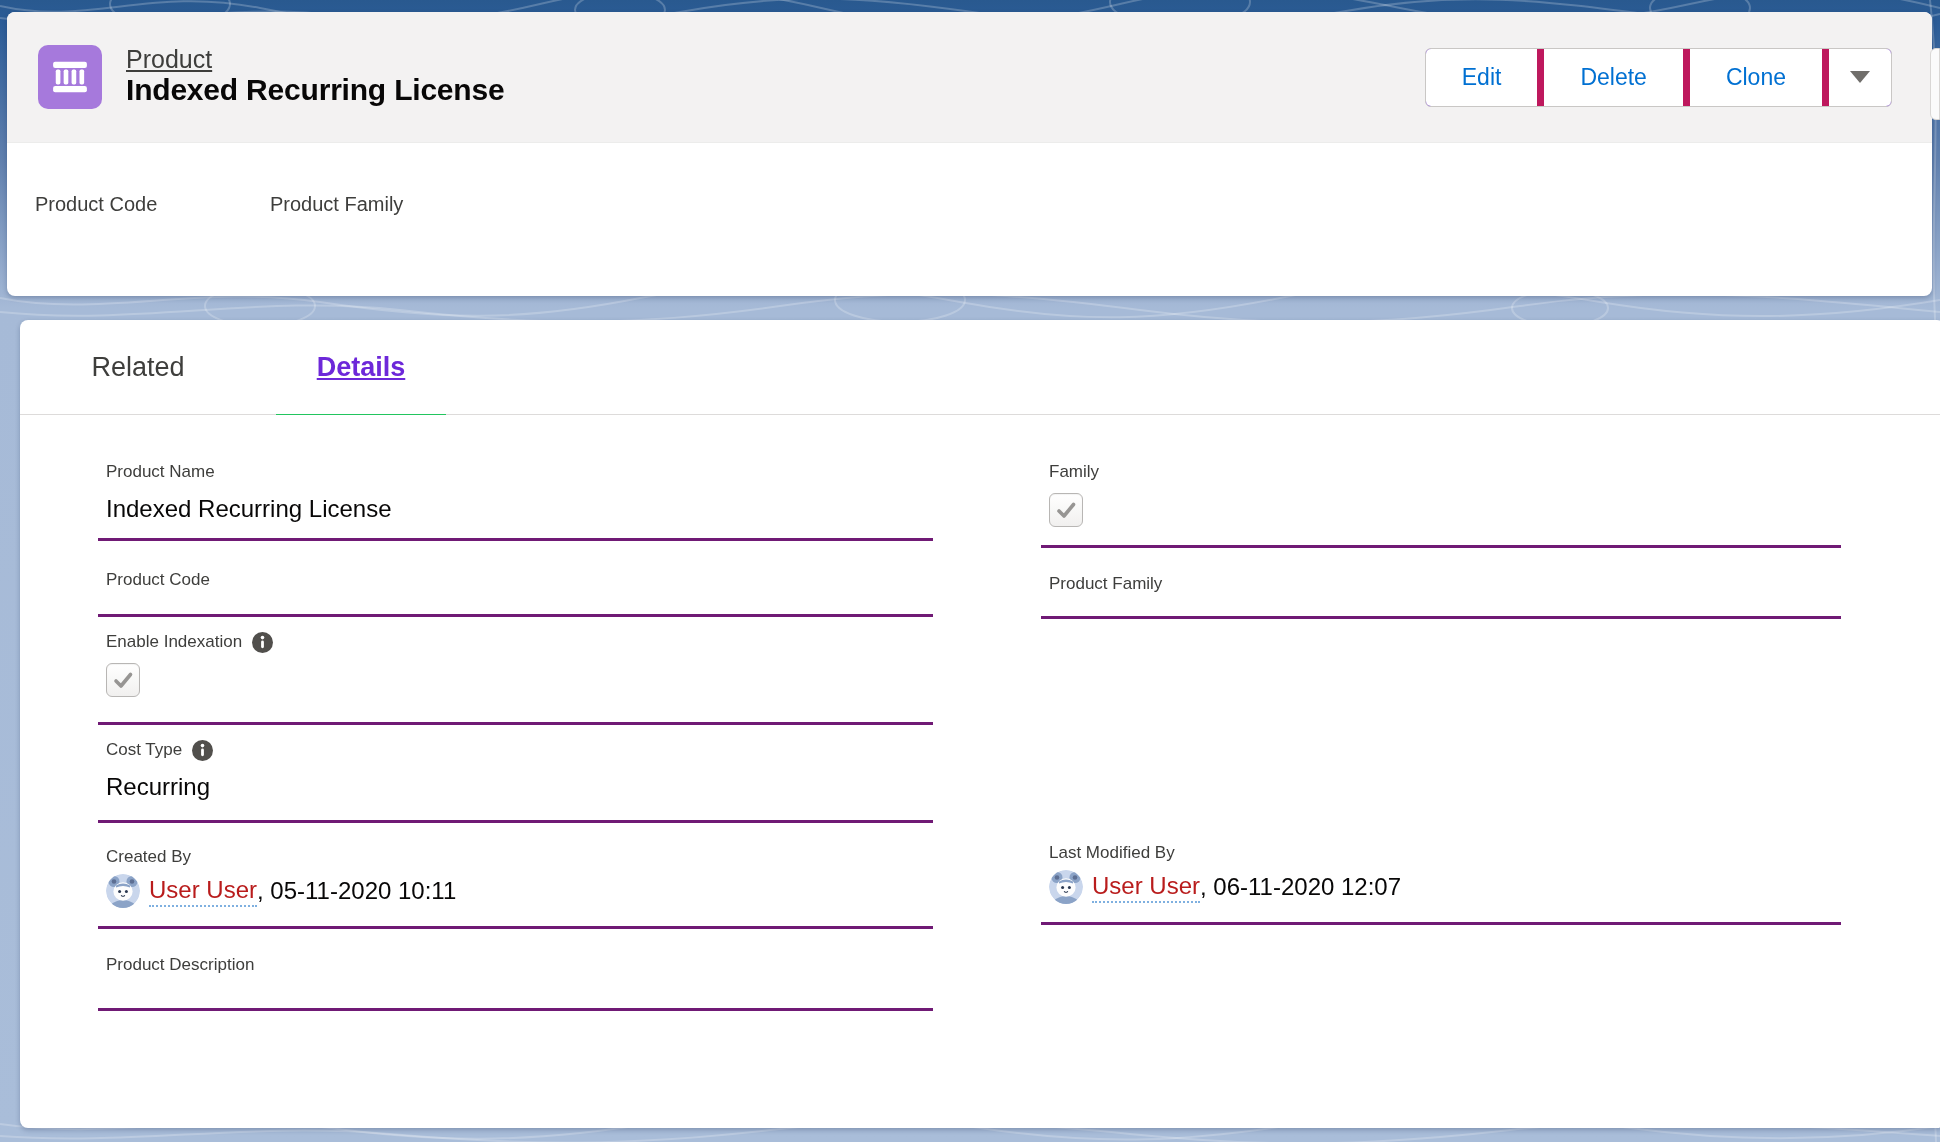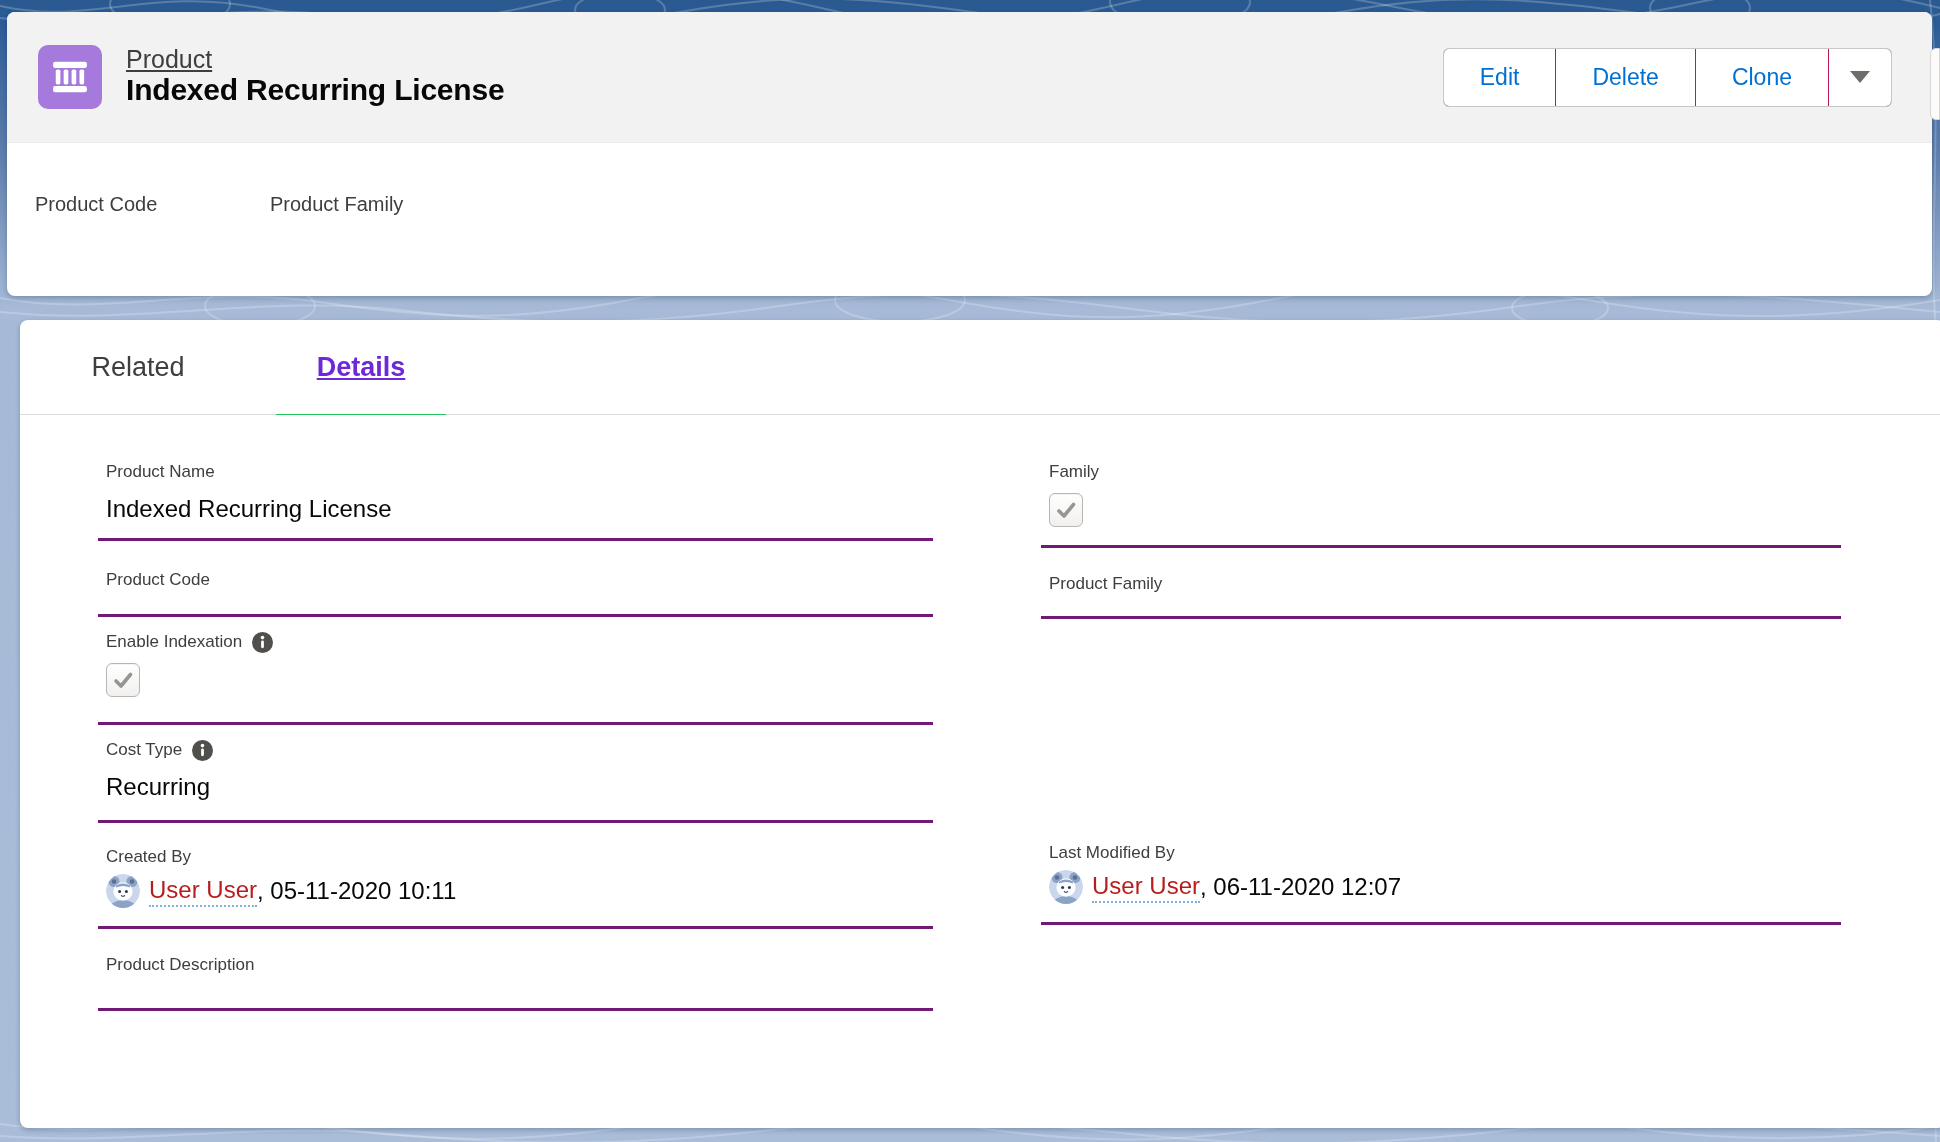--- a/index.html
+++ b/index.html
@@ -15,21 +15,21 @@
   
   .head-strip { display:flex; align-items:center; height:131px; background:#f3f2f2;
                 border-radius:8px 8px 0 0; padding:0 40px 0 31px; border-bottom:1px solid #ececeb;}
   .obj-icon { width:64px; height:64px; border-radius:10px; background:#a679dc;
               display:flex; align-items:center; justify-content:center; flex:none; }
   .titles { margin-left:24px; }
   .obj-label { font-size:25px; color:#3e3e3c; line-height:24px;text-decoration:underline; }
   .title { font-size:30px; font-weight:700; color:#080707; line-height:37px; letter-spacing:-.2px; }
   .btn-group { margin-left:auto; display:flex; height:59px; border:1px solid #c9c7c5;
                border-radius:6px; background:#6d28d9; overflow:hidden; }
-  .btn-group button { background:#fff; border:none; border-left:1px solid #be185d; cursor:pointer;
+  .btn-group button { background:#fff; border:none; border-left:7px solid #be185d; cursor:pointer;
                font-family:"Liberation Sans", sans-serif; font-size:23px; color:#0070d2;
                padding:0 36px; display:flex; align-items:center; justify-content:center; }
   .btn-group button:first-child { border-left:none; }
   .btn-group button.dd { padding:0 21px; }
   .caret { width:0; height:0; border-left:10px solid transparent; border-right:10px solid transparent;
            border-top:12px solid #706e6b; display:block; }
 
   
   .highlights { display:flex; padding:48px 0 0 28px; }
   .hl-field:first-child { width:235px; }

